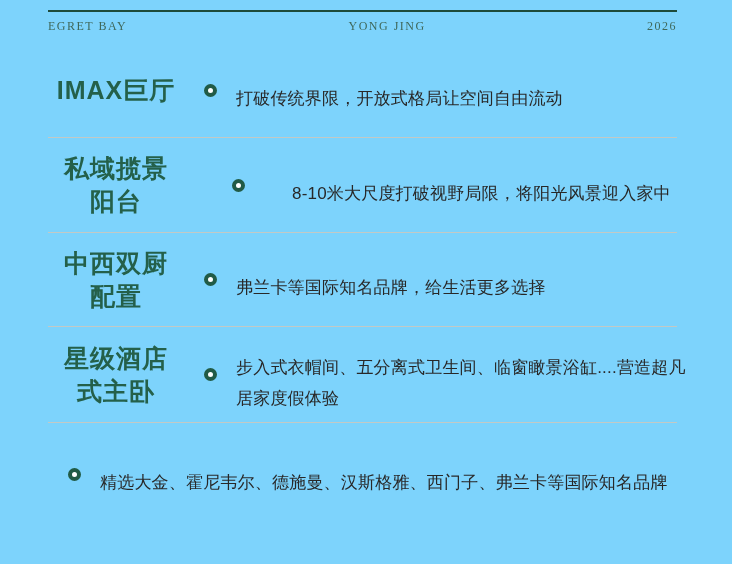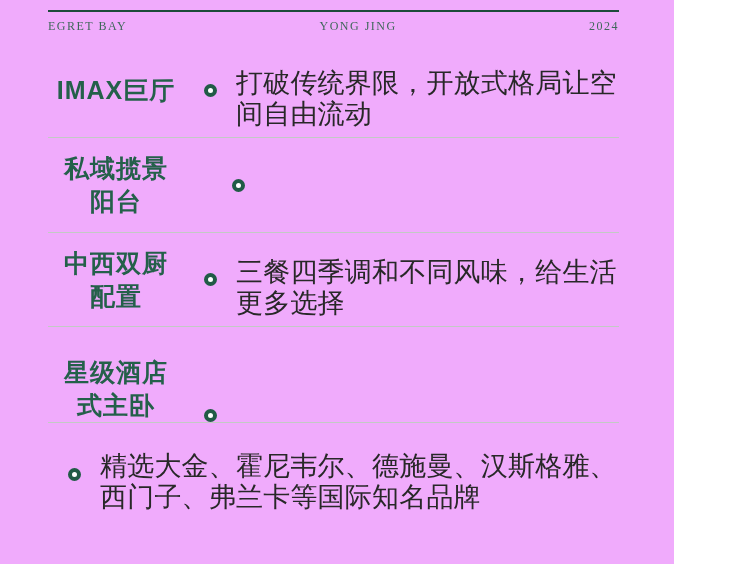--- a/index.html
+++ b/index.html
@@ -2,23 +2,23 @@
 <html lang="zh"><head>
 <meta charset="utf-8">
 <style>
   html, body {
     margin: 0;
     padding: 0;
     background: #ffffff;
   }
   .page {
     position: relative;
-    width: 674px;
+    width: 732px;
     height: 564px;
-    background: #f0abfc;
+    background: #7dd3fc;
     overflow: hidden;
     font-family: "Liberation Sans", sans-serif;
   }
   
   .header {
     margin: 10px 55px 0 48px;
     border-top: 2px solid #1d4b3b;
     padding-top: 7px;
     display: flex;
     justify-content: space-between;
@@ -34,21 +34,21 @@
     margin: 10px 55px 0 48px;
   }
   .row {
     display: flex;
     align-items: center;
     border-bottom: 1px solid #c3c9c5;
   }
   .row:nth-child(1) { min-height: 93px; }
   .row:nth-child(2) { min-height: 94px; gap: 28px; }
   .row:nth-child(3) { min-height: 93px; font-family: Liberation Serif, serif; }
-  .row:nth-child(4) { min-height: 95px; align-items: flex-end; }
+  .row:nth-child(4) { min-height: 95px; }
   .row:nth-child(5) { min-height: 102px; border-bottom: none; }
   .title {
     width: 136px;
     flex: 0 0 136px;
     margin: 0;
     text-align: center;
     color: #24604a;
     font-size: 25px;
     font-weight: 700;
     line-height: 1.32;
@@ -65,70 +65,72 @@
   .bullet {
     width: 5px;
     height: 5px;
     border: 4px solid #215b46;
     border-radius: 50%;
     background: #ffffff;
   }
   .desc {
     flex: 1 1 auto;
     margin: 16px -22px 0 0;
-    font-size: 27px;
+    font-size: 17px;
     color: #282828;
     line-height: 31px;
     letter-spacing: 0.2px;
   }
 </style>
 </head>
 <body>
 
 <div class="page">
 
   <div class="header">
     <span>EGRET BAY</span>
     <span>YONG JING</span>
-    <span>2024</span>
+    <span>2026</span>
   </div>
 
   <div class="rows">
 
     <div class="row">
       <h2 class="title">IMAX巨厅</h2>
       <div class="bullet-cell">
         <span class="bullet"></span>
       </div>
       <p class="desc">打破传统界限，开放式格局让空间自由流动</p>
     </div>
 
     <div class="row">
       <h2 class="title">私域揽景
 阳台</h2>
       <div class="bullet-cell">
         <span class="bullet"></span>
       </div>
+      <p class="desc">8-10米大尺度打破视野局限，将阳光风景迎入家中</p>
     </div>
 
     <div class="row">
       <h2 class="title">中西双厨
 配置</h2>
       <div class="bullet-cell">
         <span class="bullet"></span>
       </div>
-      <p class="desc">三餐四季调和不同风味，给生活更多选择</p>
+      <p class="desc">弗兰卡等国际知名品牌，给生活更多选择</p>
     </div>
 
     <div class="row">
       <h2 class="title">星级酒店
 式主卧</h2>
       <div class="bullet-cell">
         <span class="bullet"></span>
       </div>
+      <p class="desc">步入式衣帽间、五分离式卫生间、临窗瞰景浴缸....营造超凡居家度假体验</p>
     </div>
 
     <div class="row">
       <div class="bullet-cell">
         <span class="bullet"></span>
       </div>
       <p class="desc">精选大金、霍尼韦尔、德施曼、汉斯格雅、西门子、弗兰卡等国际知名品牌</p>
     </div>
 
   </div>

